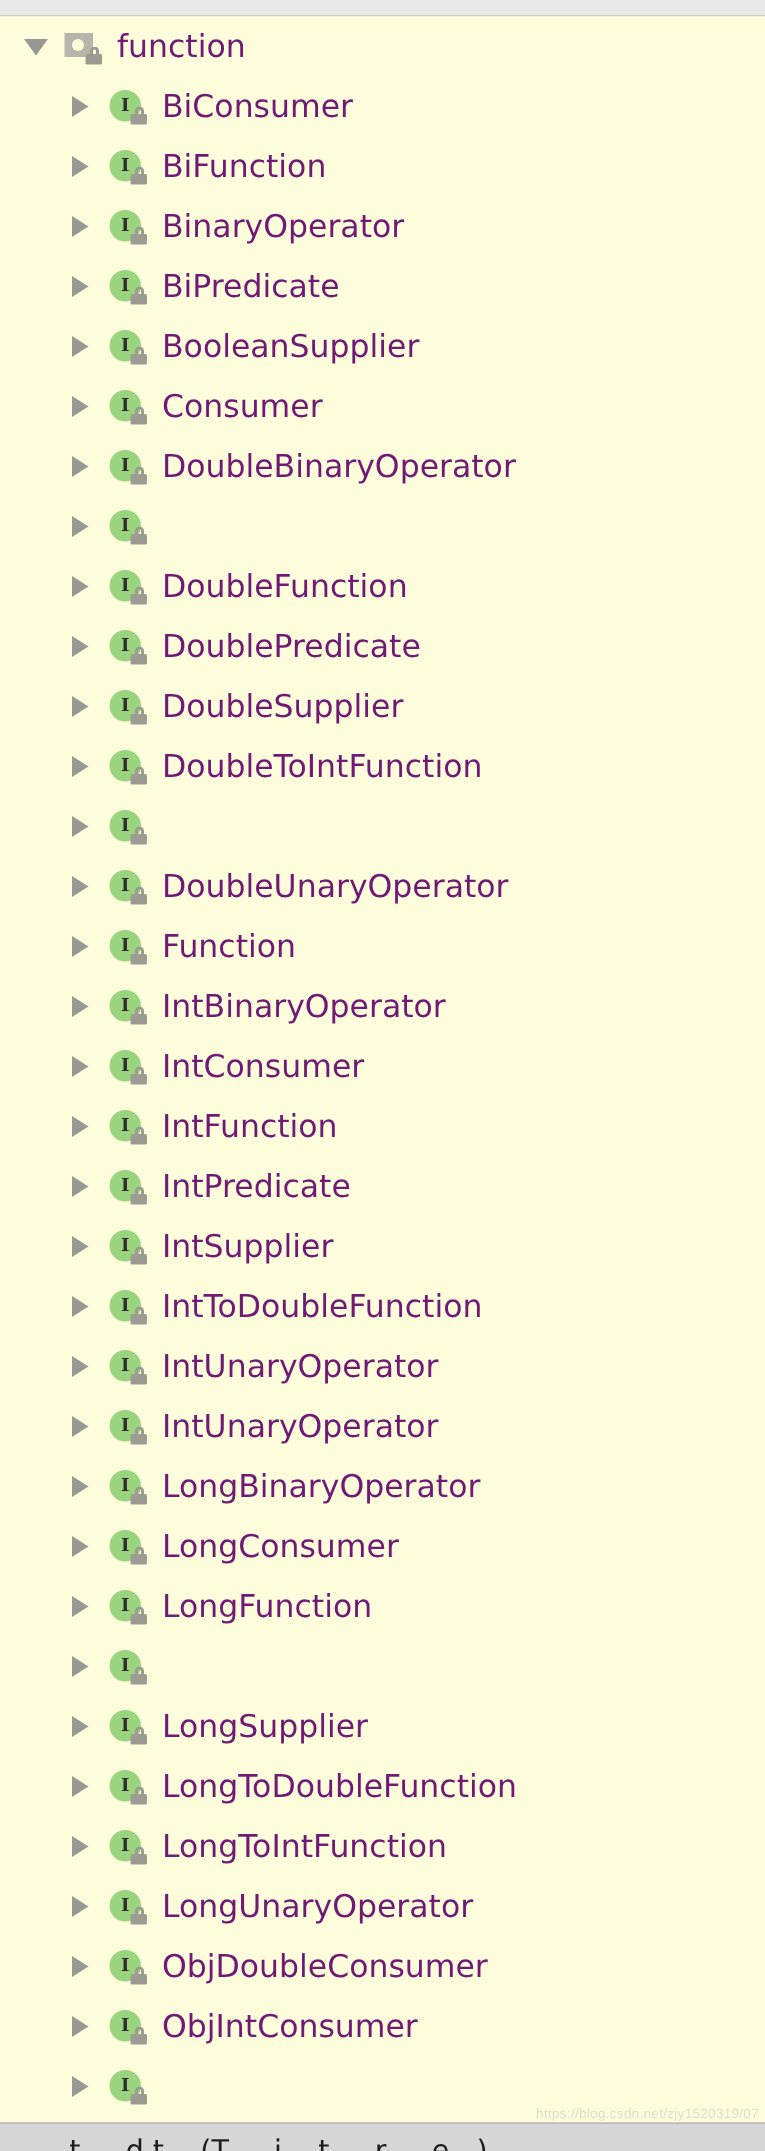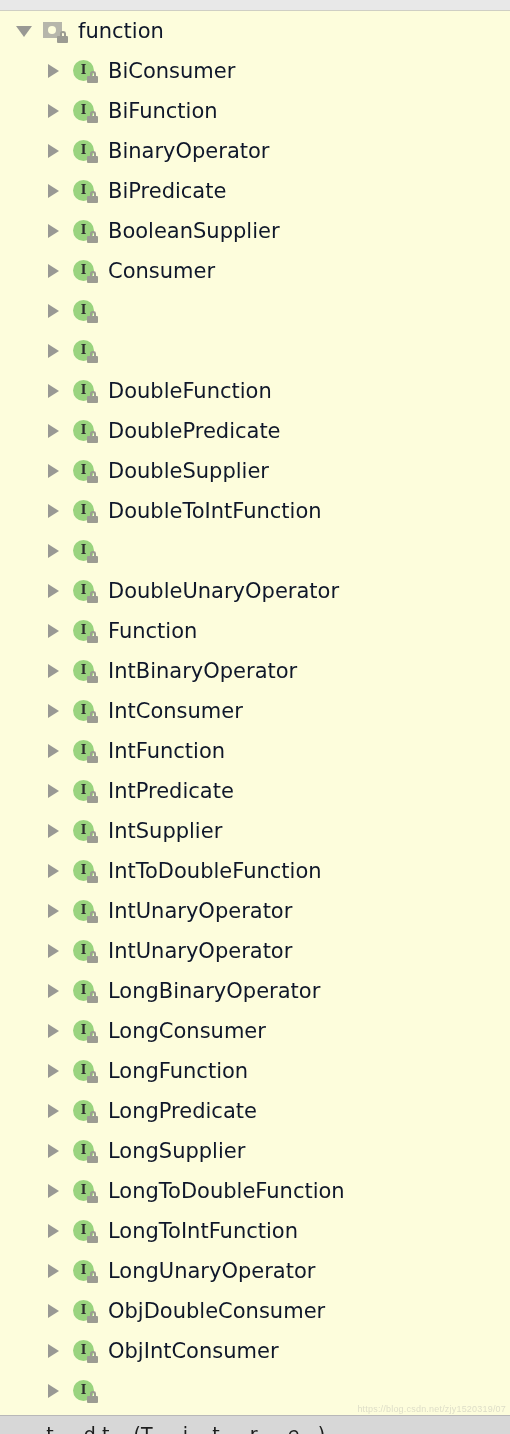--- a/index.html
+++ b/index.html
@@ -126,21 +126,21 @@
     background:#9b9b92;
     border-radius:1px;
   }
 
   
   .node-label {
     flex:0 0 auto;
     margin-left:10px;
     font-family:"DejaVu Sans", sans-serif;
     font-size:21px;
-    color:#0f172a;
+    color:#701a75;
     letter-spacing:0px;
   }
 
   
   .depth-0 { padding-left:14px; }
   .depth-1 { padding-left:44px; }
 
   
   .bottom-strip {
     position:absolute;
@@ -267,20 +267,21 @@
       <div class="tree-row depth-1">
         <span class="twisty collapsed"></span>
         <span class="node-icon icon-interface">
           <span class="ifc-circle"></span>
           <span class="ifc-letter">I</span>
           <span class="lock-badge">
             <span class="shackle"></span>
             <span class="body"></span>
           </span>
         </span>
+        <span class="node-label">DoubleBinaryOperator</span>
       </div>
       <div class="tree-row depth-1">
         <span class="twisty collapsed"></span>
         <span class="node-icon icon-interface">
           <span class="ifc-circle"></span>
           <span class="ifc-letter">I</span>
           <span class="lock-badge">
             <span class="shackle"></span>
             <span class="body"></span>
           </span>
@@ -504,21 +505,20 @@
       <div class="tree-row depth-1">
         <span class="twisty collapsed"></span>
         <span class="node-icon icon-interface">
           <span class="ifc-circle"></span>
           <span class="ifc-letter">I</span>
           <span class="lock-badge">
             <span class="shackle"></span>
             <span class="body"></span>
           </span>
         </span>
-        <span class="node-label">LongPredicate</span>
       </div>
       <div class="tree-row depth-1">
         <span class="twisty collapsed"></span>
         <span class="node-icon icon-interface">
           <span class="ifc-circle"></span>
           <span class="ifc-letter">I</span>
           <span class="lock-badge">
             <span class="shackle"></span>
             <span class="body"></span>
           </span>

